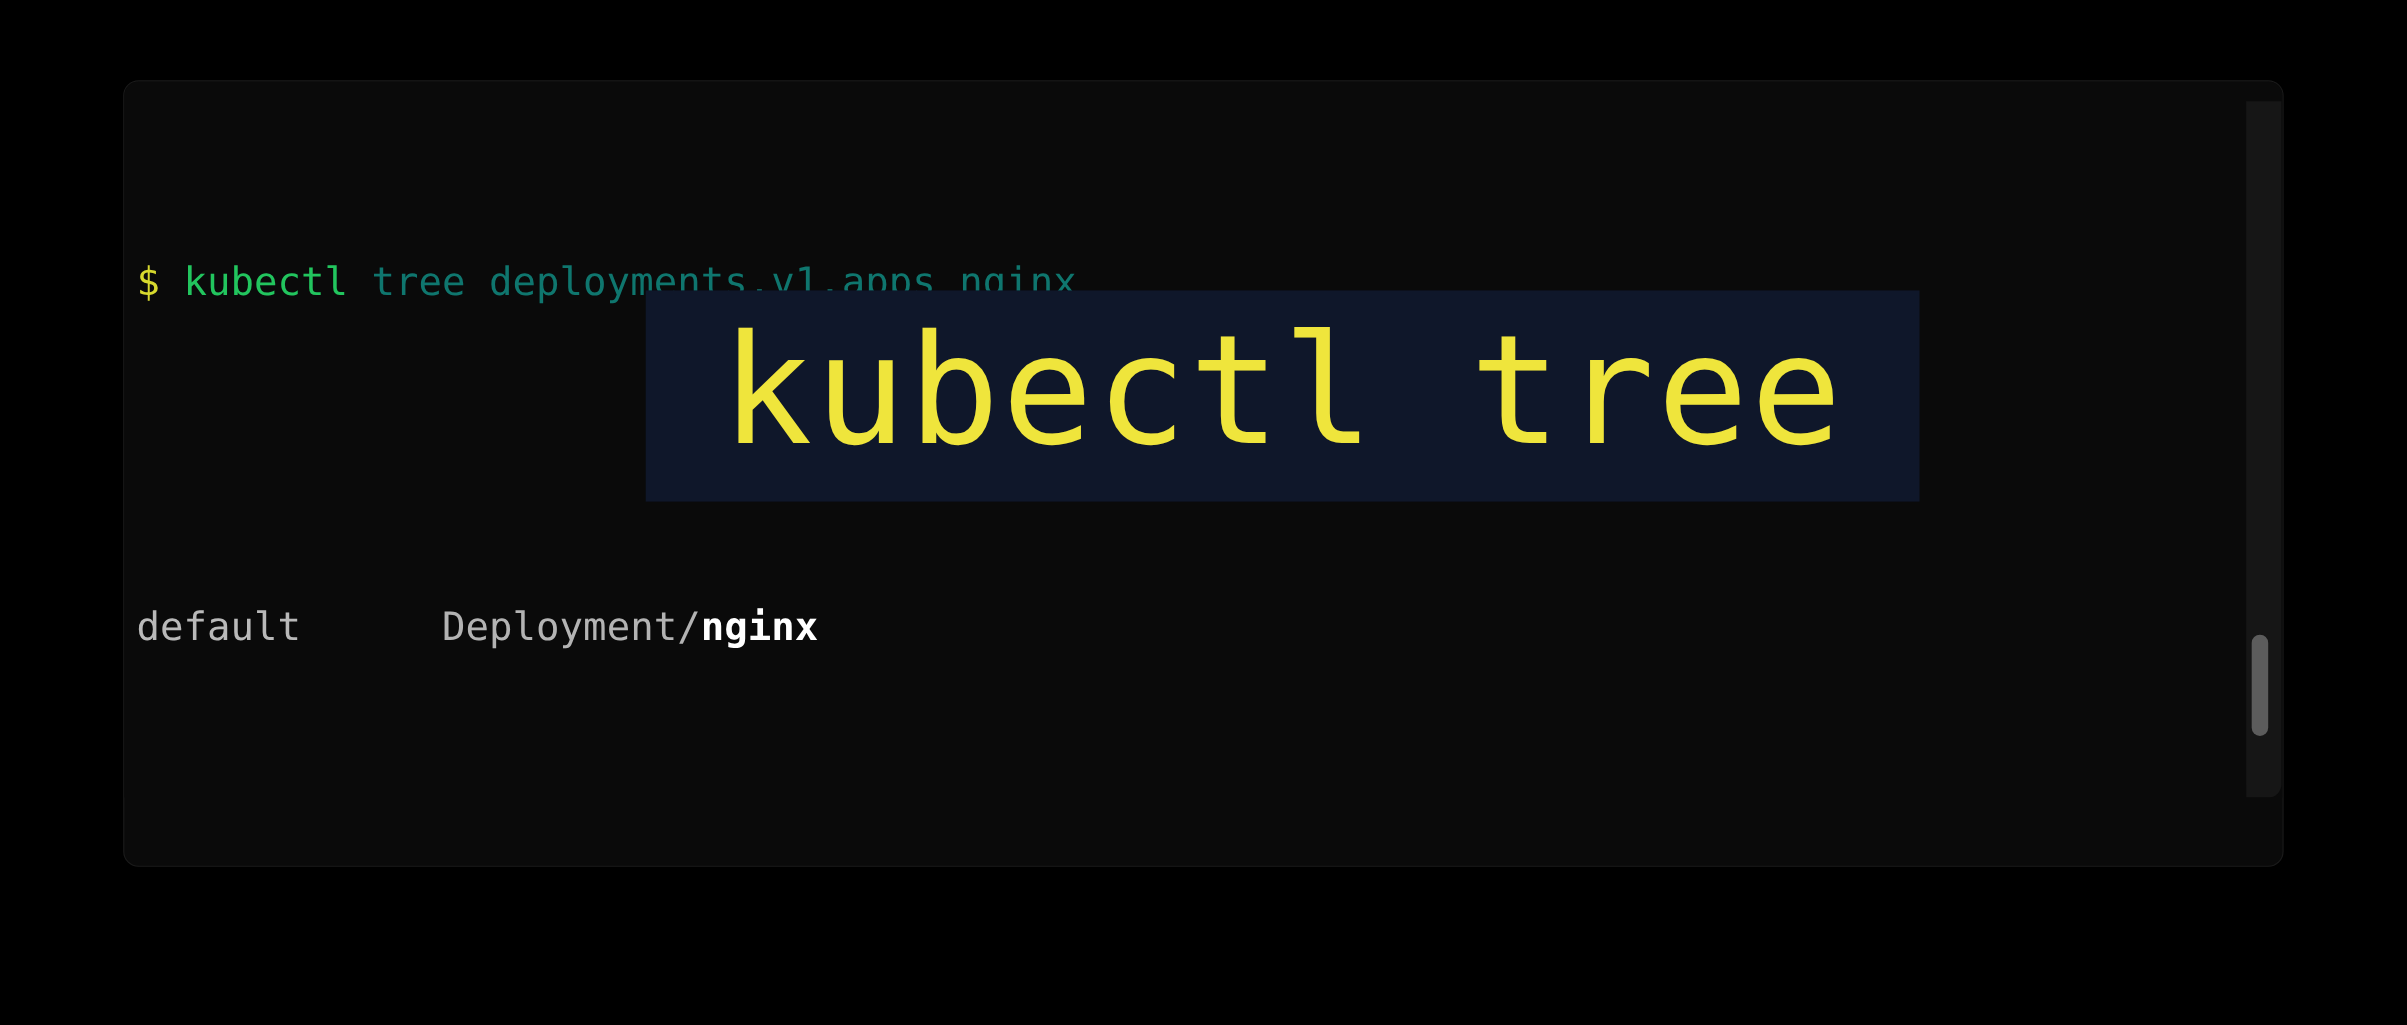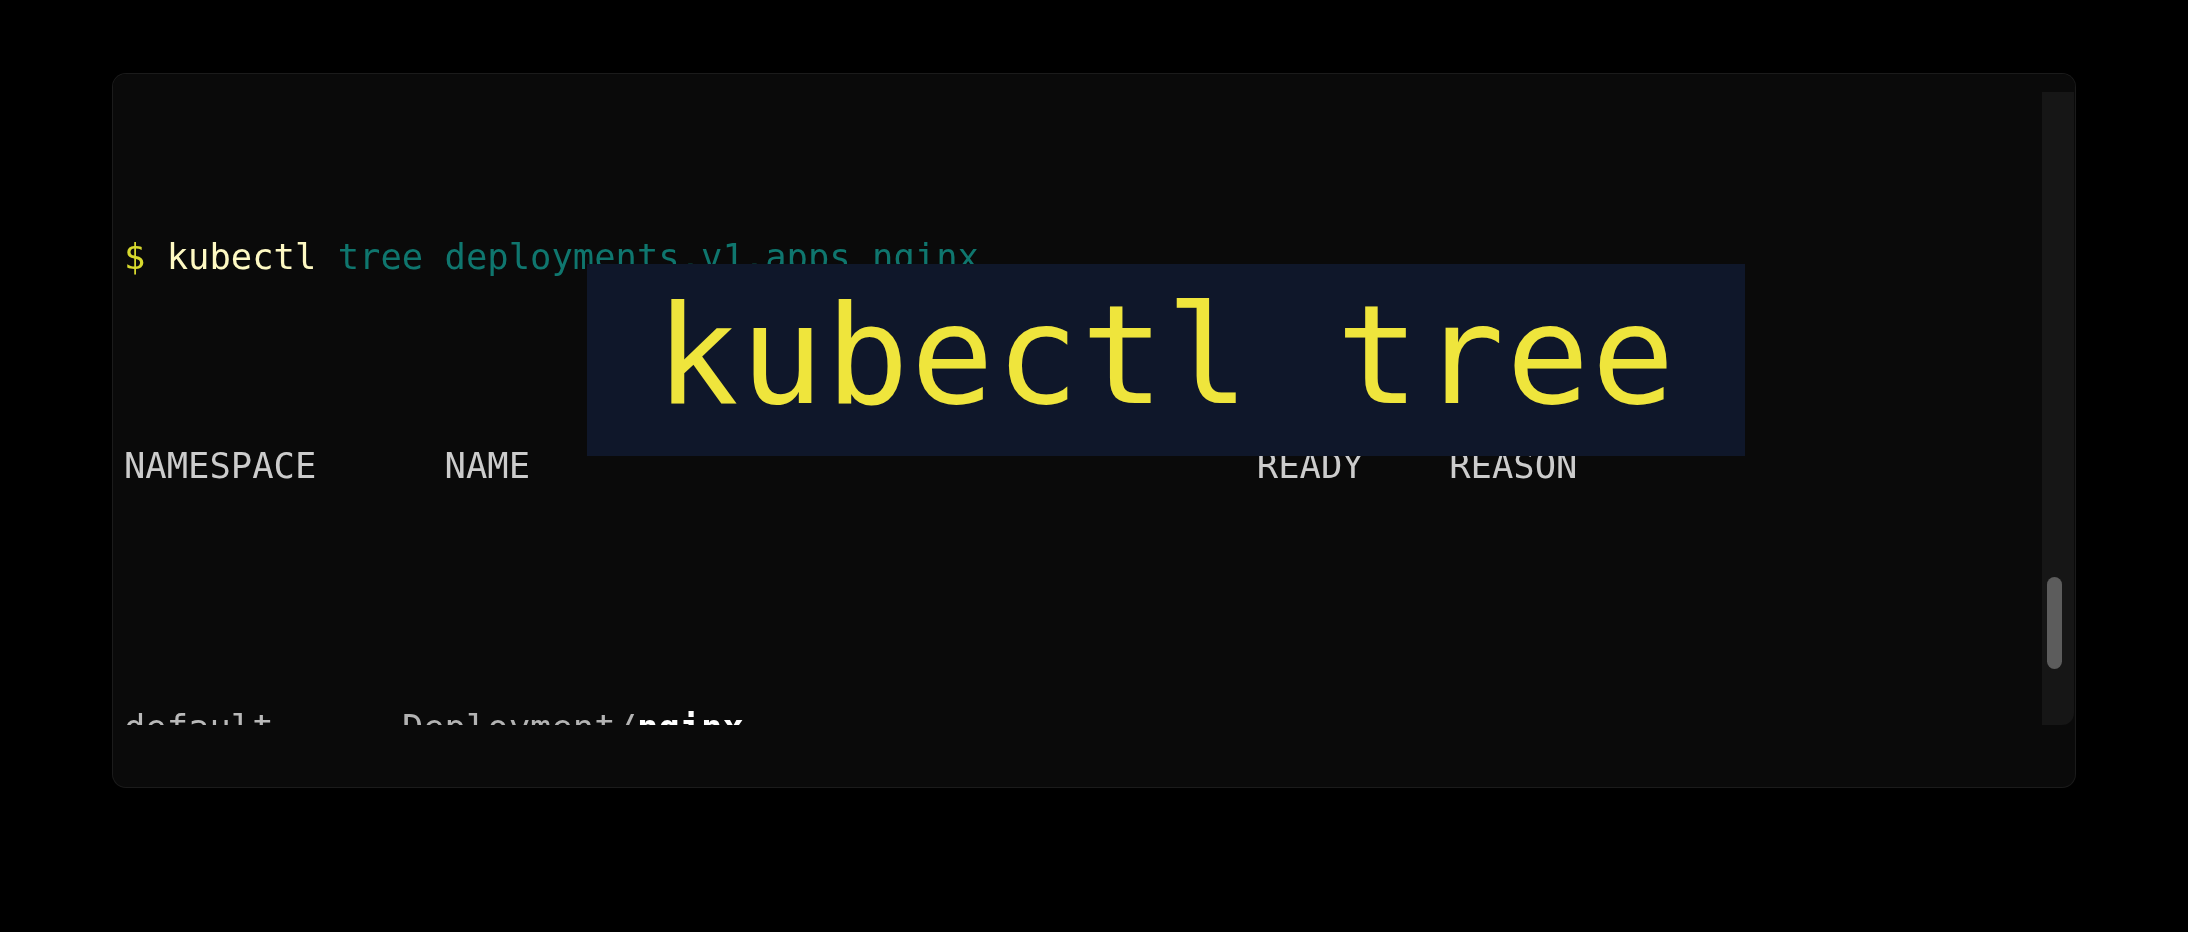--- a/index.html
+++ b/index.html
@@ -88,21 +88,21 @@
     font-size: 35.5px;
     line-height: 52.3px;
     white-space: pre;
     color: #cfcfcf;
     letter-spacing: 0px;
   }
 
   .line { height: 52.3px; white-space: pre; }
 
   .c-prompt   { color: #d7d92e; }
-  .c-cmd      { color: #fef9c3; }
+  .c-cmd      { color: #22c55e; }
   .c-arg      { color: #0f766e; }
   .c-header   { color: #cccccc; }
   .c-ns       { color: #b9b9b9; }
   .c-tree     { color: #a0a0a0; }
   .c-kind     { color: #b3b3b3; }
   .c-resname  { color: #ffffff; font-weight: bold; }
 
   
   .overlay-banner {
     position: absolute;
@@ -153,21 +153,20 @@
 
   <div class="term-window">
 
 
     <div class="term-body">
 
       <div class="term-text">
 
         <div class="line"><span class="c-prompt">$</span><span class="c-arg"> </span><span class="c-cmd">kubectl</span><span class="c-arg"> tree deployments.v1.apps nginx</span></div>
 
-        <div class="line c-header"><span>NAMESPACE</span><span>      </span><span>NAME</span><span>                                  </span><span>READY</span><span>    </span><span>REASON</span></div>
 
         
         <div class="line"><span class="c-ns">default</span><span>      </span><span class="c-tree"></span><span class="c-kind">Deployment/</span><span class="c-resname">nginx</span></div>
 
         
         
 
         
         
 

